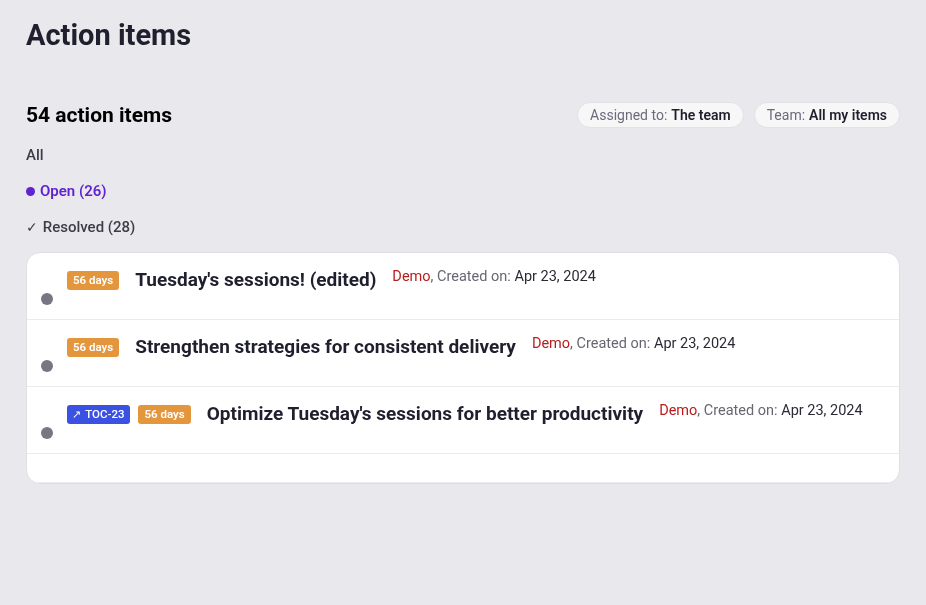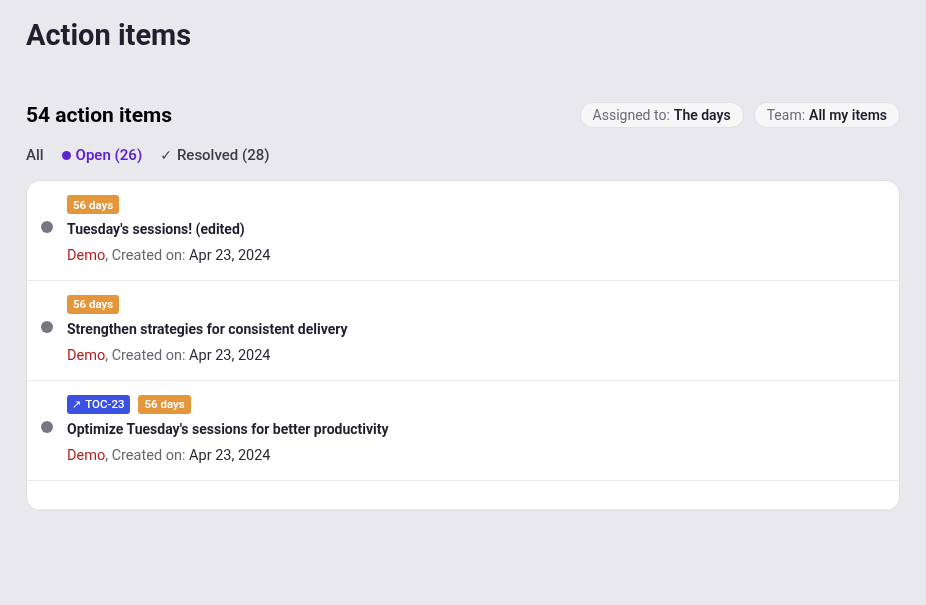--- a/index.html
+++ b/index.html
@@ -65,20 +65,21 @@
       gap: 4px;
     }
     .pill .label { color: #6b6b7b; }
     .pill .value { color: #1f1f2e; font-weight: 600; }
     .tabs {
       display: flex;
       gap: 18px;
       margin-top: 18px;
       font-size: 15px;
       font-weight: 500;
+      flex-direction: column;
     }
     .tab { color: #3c3c47; cursor: pointer; display: flex; align-items: center; gap: 5px; }
     .tab.active { color: #5f23d1; font-weight: 600; }
     .dot { width: 9px; height: 9px; border-radius: 50%; display: inline-block; }
     .dot.purple { background: #5f23d1; }
     .check-icon { font-size: 14px; color: #3c3c47; line-height: 1; }
     .list-card {
       background: #ffffff;
       border: 1px solid #dfdee4;
       border-radius: 14px;
@@ -93,21 +94,21 @@
       gap: 14px;
     }
     .status-dot {
       width: 12px;
       height: 12px;
       border-radius: 50%;
       background: #777783;
       margin-top: 26px;
       flex-shrink: 0;
     }
-    .item-col { display: flex; flex-direction: column; gap: 6px; min-width: 0; }
+    .item-col { display: flex; flex-direction: row; gap: 16px; min-width: 0; }
     .badge-row { display: flex; gap: 8px; align-items: center; }
     .age-badge {
       color: #fff;
       font-size: 11.5px;
       font-weight: 600;
       padding: 1.5px 6px;
       border-radius: 3px;
       line-height: 1.4;
     }
     .age-amber { background: #e4963c; }
@@ -119,21 +120,21 @@
       font-weight: 500;
       padding: 1.5px 6px 1.5px 5px;
       border-radius: 3px;
       line-height: 1.4;
       display: inline-flex;
       align-items: center;
       gap: 4px;
     }
     .link-chip-icon { font-size: 11px; line-height: 1; }
     .item-title {
-      font-size: 14px;
+      font-size: 19px;
       font-weight: 700;
       color: #1f1f2e;
       line-height: 1.4;
     }
     .meta {
       font-size: 14.5px;
       color: #676772;
       line-height: 1.4;
     }
     .meta .team { color: #b91c1c; }
@@ -144,21 +145,21 @@
 
 <div class="header-row">
   <h1 class="page-title">Action items</h1>
 </div>
 
 <div class="sub-row">
   <p class="count-text">54 action items</p>
   <div class="filters-right">
     <div class="pill">
       <span class="label">Assigned to:</span>
-      <span class="value">The days</span>
+      <span class="value">The team</span>
     </div>
     <div class="pill">
       <span class="label">Team:</span>
       <span class="value">All my items</span>
     </div>
   </div>
 </div>
 
 <div class="tabs">
   <div class="tab">All</div>

